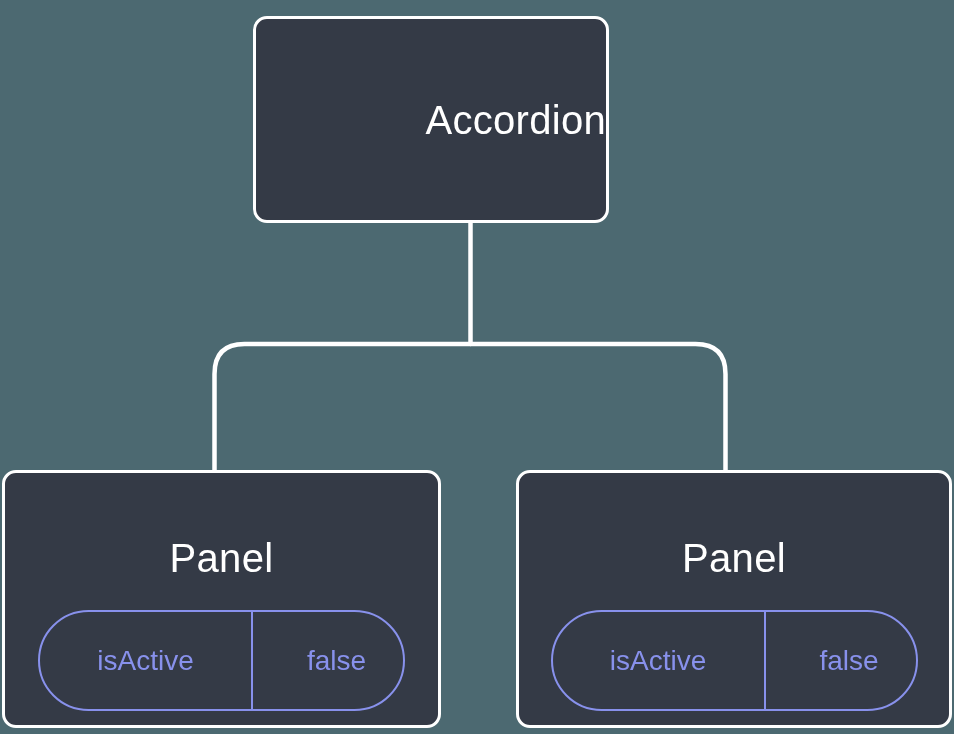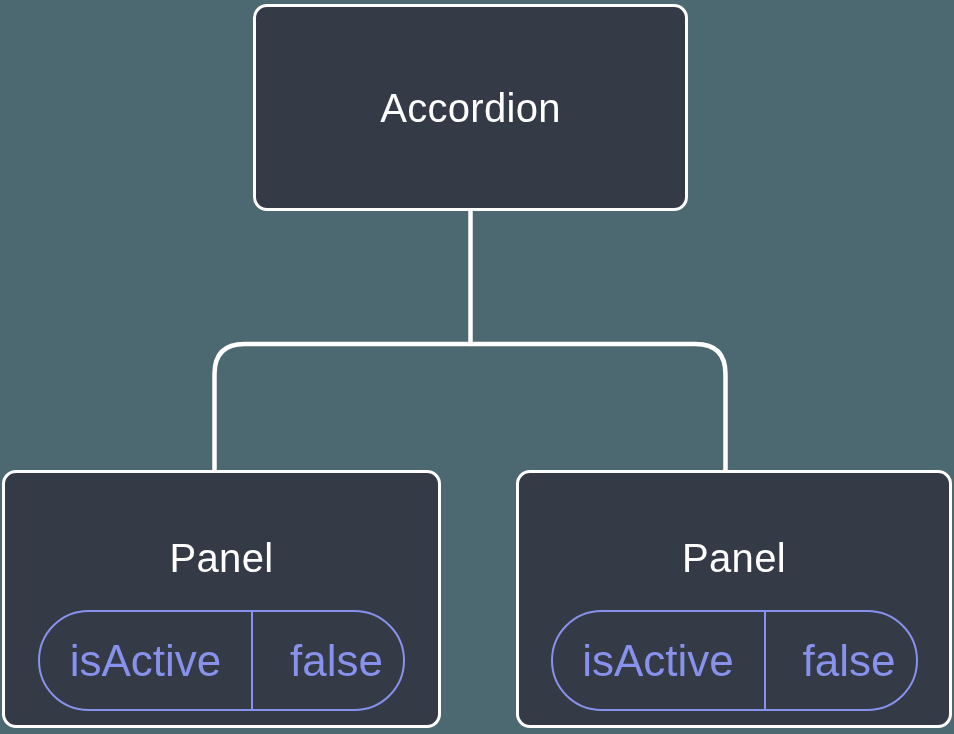--- a/index.html
+++ b/index.html
@@ -30,25 +30,25 @@
     stroke-linejoin: round;
   }
   .node {
     position: absolute;
     background: var(--node-fill, #343a46);
     border: 3.5px solid var(--node-border, #ffffff);
     border-radius: 14px;
     color: var(--node-text, #ffffff);
   }
   .node-root {
-    left: 253px; top: 4px;
-    width: 435px; height: 207px;
+    left: 253px; top: 16px;
+    width: 356px; height: 207px;
     display: flex;
     align-items: center;
-    justify-content: center;
+    justify-content: flex-end;
   }
   .node-title {
     font-size: 40px;
     font-weight: 500;
     letter-spacing: 0.3px;
     line-height: 50px;
     color: var(--node-text, #ffffff);
   }
   .node-panel {
     top: 470px;
@@ -62,21 +62,21 @@
   .panel-right { left: 516px; width: 436px; }
   .state-pill {
     margin-top: 27px;
     width: 367px;
     height: 101px;
     border: 2px solid var(--state-accent, #8891ec);
     border-radius: 60px;
     display: flex;
     align-items: stretch;
     color: var(--state-accent, #8891ec);
-    font-size: 44px;
+    font-size: 28px;
     font-weight: 400;
     gap: 17px;
   }
   .pill-cell {
     display: flex;
     align-items: center;
     justify-content: center;
     white-space: nowrap;
   }
   .pill-key {

